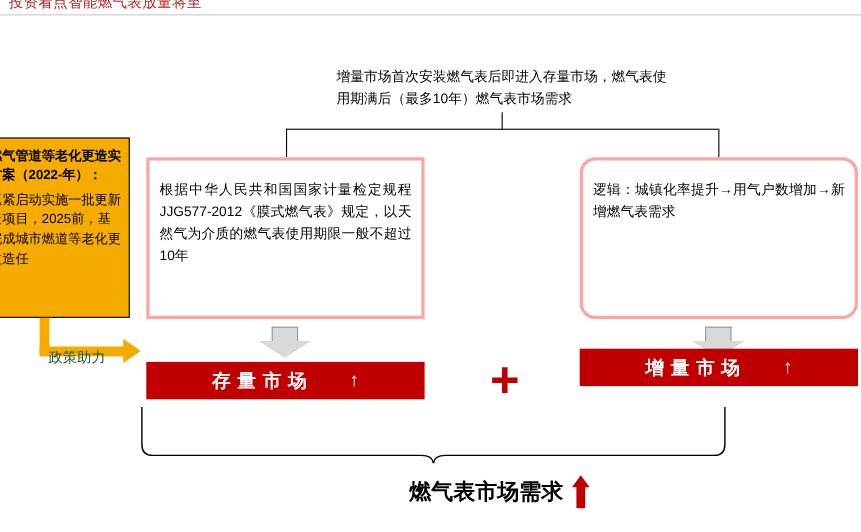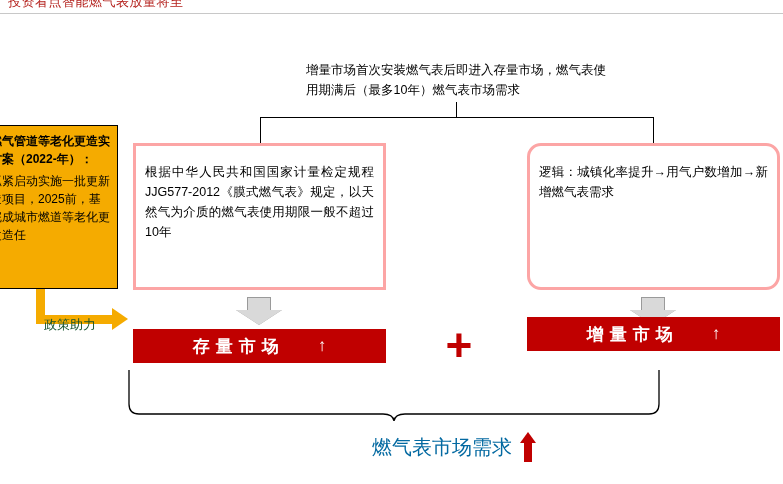--- a/index.html
+++ b/index.html
@@ -230,22 +230,22 @@
     height: 52px;
   }
   .bracket svg { display: block; }
 
   
   .bottom-title {
     position: absolute;
     left: 372px;
     top: 432px;
     font-size: 20px;
-    font-weight: normal;
-    color: #0369a1;
+    font-weight: bold;
+    color: #000000;
     white-space: nowrap;
     display: flex;
     align-items: center;
   }
   .bottom-title .big-arrow {
     display: inline-block;
     width: 16px;
     height: 30px;
     margin-left: 8px;
     position: relative;

